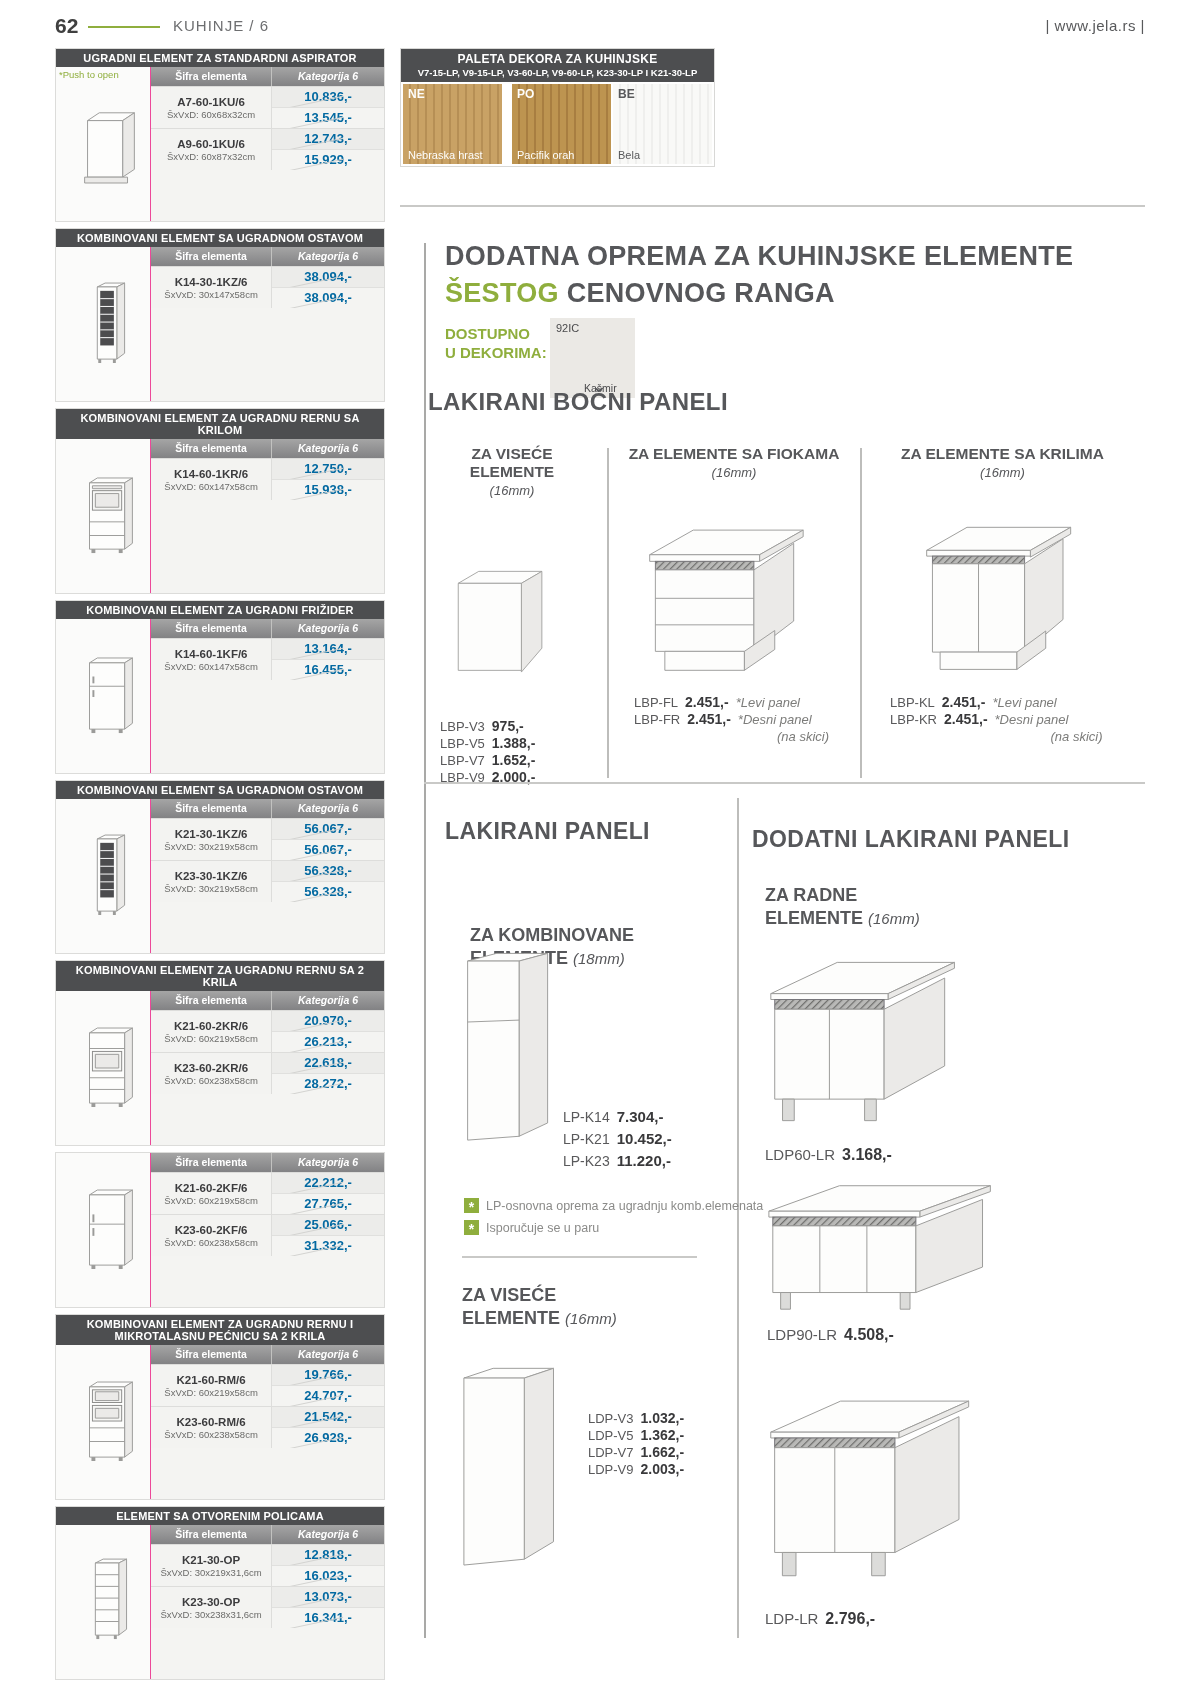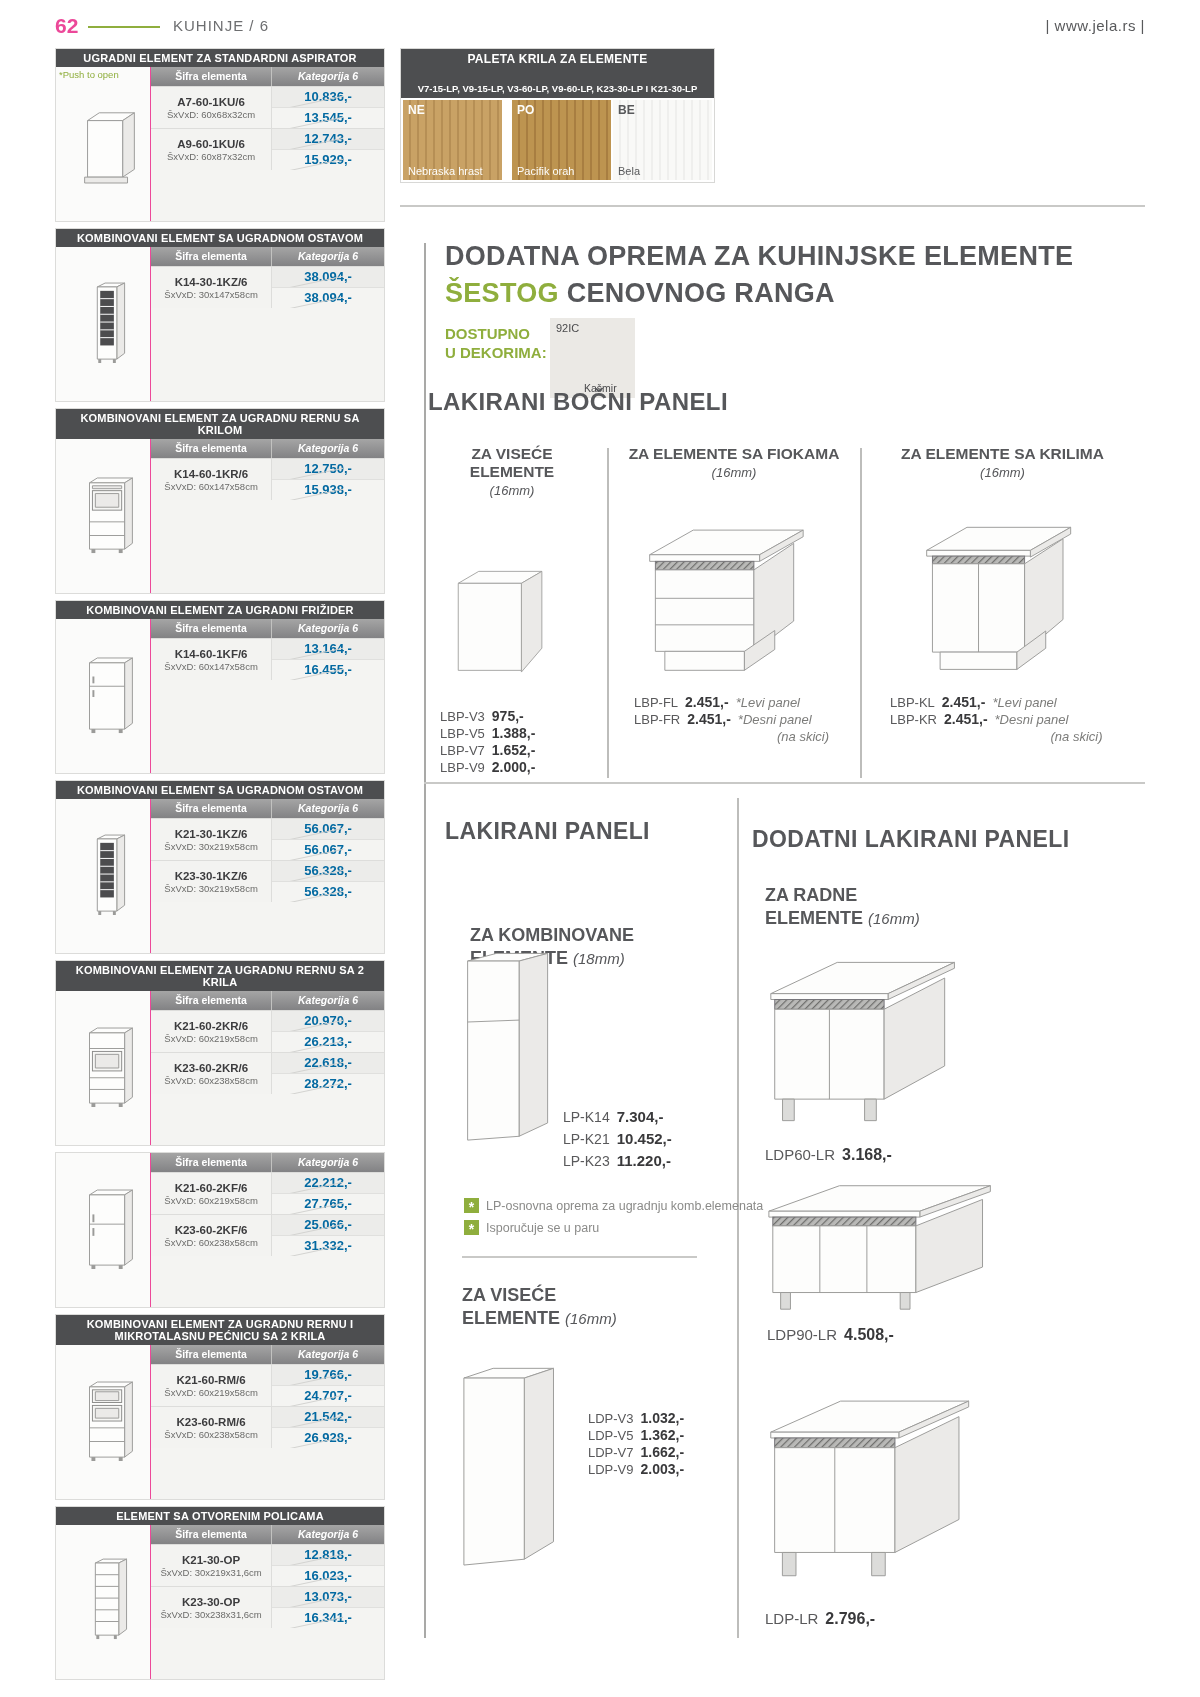--- a/index.html
+++ b/index.html
@@ -1,20 +1,20 @@
 <!DOCTYPE html>
 <html><head>
 <meta charset="utf-8">
 <style>
   html,body{margin:0;padding:0;background:#fff;}
   .page{position:relative;width:1200px;height:1697px;background:#fff;overflow:hidden;
         font-family:"Liberation Sans","DejaVu Sans",sans-serif;color:#3c3c3e;}
   
   .pagehead{position:absolute;left:55px;top:14px;right:55px;height:26px;}
-  .pagenum{position:absolute;left:0;top:0;font-size:21px;font-weight:bold;color:#ec4899;text-align:center;}
+  .pagenum{position:absolute;left:0;top:0;font-size:21px;font-weight:bold;color:#404040;text-align:center;}
   .pagedash{position:absolute;left:33px;top:12px;width:72px;height:2px;background:#8fae3d;}
   .pagesec{position:absolute;left:118px;top:3px;font-size:15px;color:#6d6e70;letter-spacing:1px;}
   .website{position:absolute;right:0;top:3px;font-size:15px;color:#58595b;letter-spacing:.5px;}
   
   .leftcol{position:absolute;left:55px;top:48px;width:330px;display:flex;flex-direction:column;gap:6px;}
   .tbl{border:1px solid #dcdcda;background:#f4f4f2;}
   .tbl-title{background:#4d4e50;color:#fff;font-size:11px;font-weight:bold;text-align:center;
              padding:3px 4px;line-height:12px;letter-spacing:.2px;}
   .tbl-body{display:flex;align-items:stretch;}
   .tbl-img{width:95px;background:#fbfbfa;position:relative;display:flex;flex-direction:column;
@@ -34,21 +34,21 @@
   .cell-prices{width:48%;display:flex;flex-direction:column;}
   .price{height:20px;line-height:20px;text-align:center;font-size:13px;font-weight:bold;color:#0369a1;
          background:#ececea;position:relative;overflow:hidden;}
   .price.alt{background:#f4f4f2;border-top:1px solid #e0e0de;}
   .price::after{content:'';position:absolute;left:-8px;bottom:2px;width:80px;height:1px;background:#d3d3d1;transform:rotate(-12deg);}
   
   .rpanel{position:absolute;left:400px;top:48px;width:745px;height:1610px;}
   .palette{position:absolute;left:0;top:0;width:315px;border:1px solid #d8d8d6;box-sizing:border-box;}
   .palette-head{background:#4d4e50;color:#fff;text-align:center;padding:3px 2px 4px;}
   .palette-title{font-size:12px;font-weight:bold;letter-spacing:.3px;}
-  .palette-sub{font-size:9.5px;font-weight:bold;margin-top:17px;}
+  .palette-sub{font-size:9.5px;font-weight:bold;margin-top:1px;}
   .swatches{display:flex;background:#fff;padding:2px;gap:2px;}
   .swatch{position:relative;width:103px;height:80px;}
   .sw-code{position:absolute;left:5px;top:3px;font-size:12px;font-weight:bold;}
   .sw-name{position:absolute;left:5px;bottom:3px;font-size:11px;line-height:12px;}
   .swatch.light .sw-code,.swatch.light .sw-name{color:#fdfdfb;}
   .swatch.dark .sw-code,.swatch.dark .sw-name{color:#58595b;}
   .rule-h{position:absolute;height:2px;background:#c9c9c7;}
   .rule-v{position:absolute;width:2px;background:#a9a9a7;}
   .intro-title{position:absolute;left:45px;top:190px;font-size:27px;line-height:37px;font-weight:bold;color:#56575a;letter-spacing:.3px;}
   .accent{color:#8fae3d;}
@@ -555,21 +555,21 @@
         </div>
       </div>
     </section>
 
   </div>
 
   <div class="rpanel">
 
     <div class="palette">
       <div class="palette-head">
-        <div class="palette-title">PALETA KRILA ZA ELEMENTE</div>
+        <div class="palette-title">PALETA DEKORA ZA KUHINJSKE</div>
         <div class="palette-sub">V7-15-LP, V9-15-LP, V3-60-LP, V9-60-LP, K23-30-LP I K21-30-LP</div>
       </div>
       <div class="swatches">
         <div class="swatch light" style="background: repeating-linear-gradient(90deg, rgb(201, 162, 101) 0px, rgb(201, 162, 101) 6px, rgb(182, 143, 85) 6px, rgb(182, 143, 85) 8px);">
           <span class="sw-code">NE</span>
           <span class="sw-name">Nebraska hrast</span>
         </div>
         <div class="swatch light" style="background: repeating-linear-gradient(90deg, rgb(189, 148, 80) 0px, rgb(189, 148, 80) 6px, rgb(168, 126, 65) 6px, rgb(168, 126, 65) 8px); margin-left: 8px;">
           <span class="sw-code">PO</span>
           <span class="sw-name">Pacifik orah</span>
@@ -605,21 +605,21 @@
     <div class="lbp-col" style="left:28px;width:168px;">
       <div class="col-title">ZA VISEĆE ELEMENTE</div>
       <div class="col-thick">(16mm)</div>
       <div class="draw-wrap" style="height:190px;margin-top:10px;">
         <svg width="128" height="150" viewBox="0 0 150 165">
           <polygon points="12,36 86,36 110,22 36,22" class="f"></polygon>
           <polygon points="86,36 110,22 110,112 86,140" class="s"></polygon>
           <rect x="12" y="36" width="74" height="102" class="f"></rect>
         </svg>
       </div>
-      <div class="plist" style="margin:10px 0 0 12px;">
+      <div class="plist" style="margin:20px 0 0 12px;">
         <div class="prow">
             <span class="pcode">LBP-V3</span>
             <span class="pval">975,-</span>
           </div>
         <div class="prow">
             <span class="pcode">LBP-V5</span>
             <span class="pval">1.388,-</span>
           </div>
         <div class="prow">
             <span class="pcode">LBP-V7</span>

